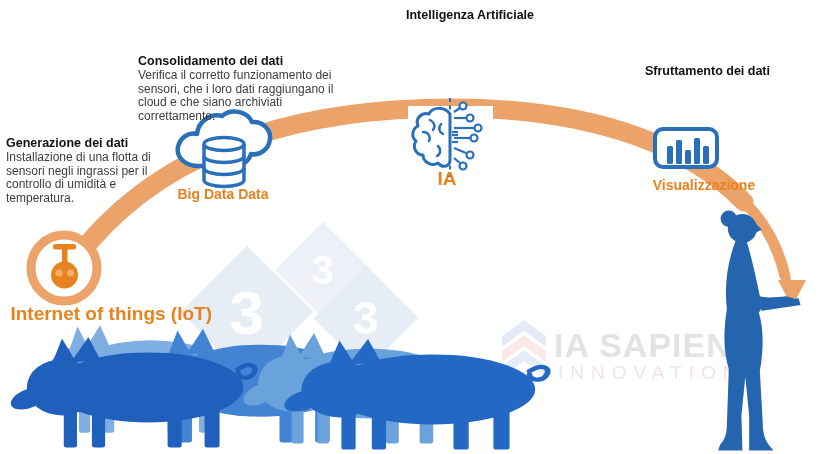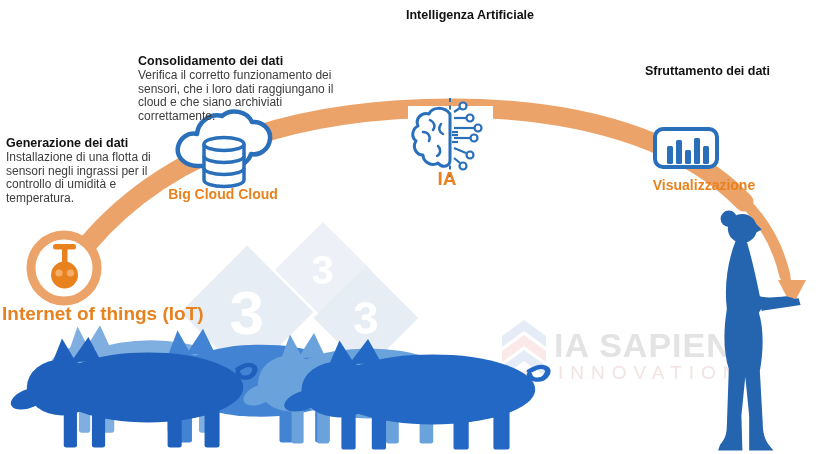--- a/index.html
+++ b/index.html
@@ -9,21 +9,21 @@
   
   .step{position:absolute;color:#3D3D3D;font-size:12px;line-height:13.5px;}
   .step h3{margin:0 0 1px 0;font-size:12.5px;line-height:14px;color:#111;font-weight:bold;}
   .step p{margin:0;}
   #step1{left:6px;top:136px;width:180px;}
   #step2{left:138px;top:54px;width:218px;}
   #step3{left:358px;top:8px;width:243px;margin-left:48px;}
   #step4{left:645px;top:16px;width:176px;margin-top:48px;}
   
   .node-label{position:absolute;color:#E8821F;font-weight:bold;font-size:19px;}
-  #label-iot{left:2px;top:303px;width:210px;}
+  #label-iot{left:2px;top:303px;width:210px;text-align:right;}
   #label-cloud{left:148px;top:186px;width:150px;text-align:center;font-size:14px;}
   #label-ia{left:427px;top:168px;width:40px;text-align:center;}
   #label-vis{left:624px;top:177px;width:160px;text-align:center;font-size:14px;}
   
   .diamond{position:absolute;transform:rotate(45deg);display:flex;align-items:center;justify-content:center;}
   .diamond span{transform:rotate(-45deg);color:#fff;font-weight:bold;}
   #d1{left:200px;top:265px;width:94px;height:94px;background:#E7EDF4;}
   #d1 span{font-size:62px;}
   #d2{left:289px;top:236px;width:68px;height:68px;background:#EDF1F7;}
   #d2 span{font-size:40px;}
@@ -165,17 +165,17 @@
     <p>Verifica il corretto funzionamento dei sensori, che i loro dati raggiungano il cloud e che siano archiviati correttamente.</p>
   </div>
   <div class="step" id="step3">
     <h3>Intelligenza Artificiale</h3>
   </div>
   <div class="step" id="step4">
     <h3>Sfruttamento dei dati</h3>
   </div>
 
   <div class="node-label" id="label-iot">Internet of things (IoT)</div>
-  <div class="node-label" id="label-cloud">Big Cloud Cloud</div>
+  <div class="node-label" id="label-cloud">Big Data Data</div>
   <div class="node-label" id="label-ia">IA</div>
   <div class="node-label" id="label-vis">Visualizzazione</div>
 
 </div>
 
 </body></html>

